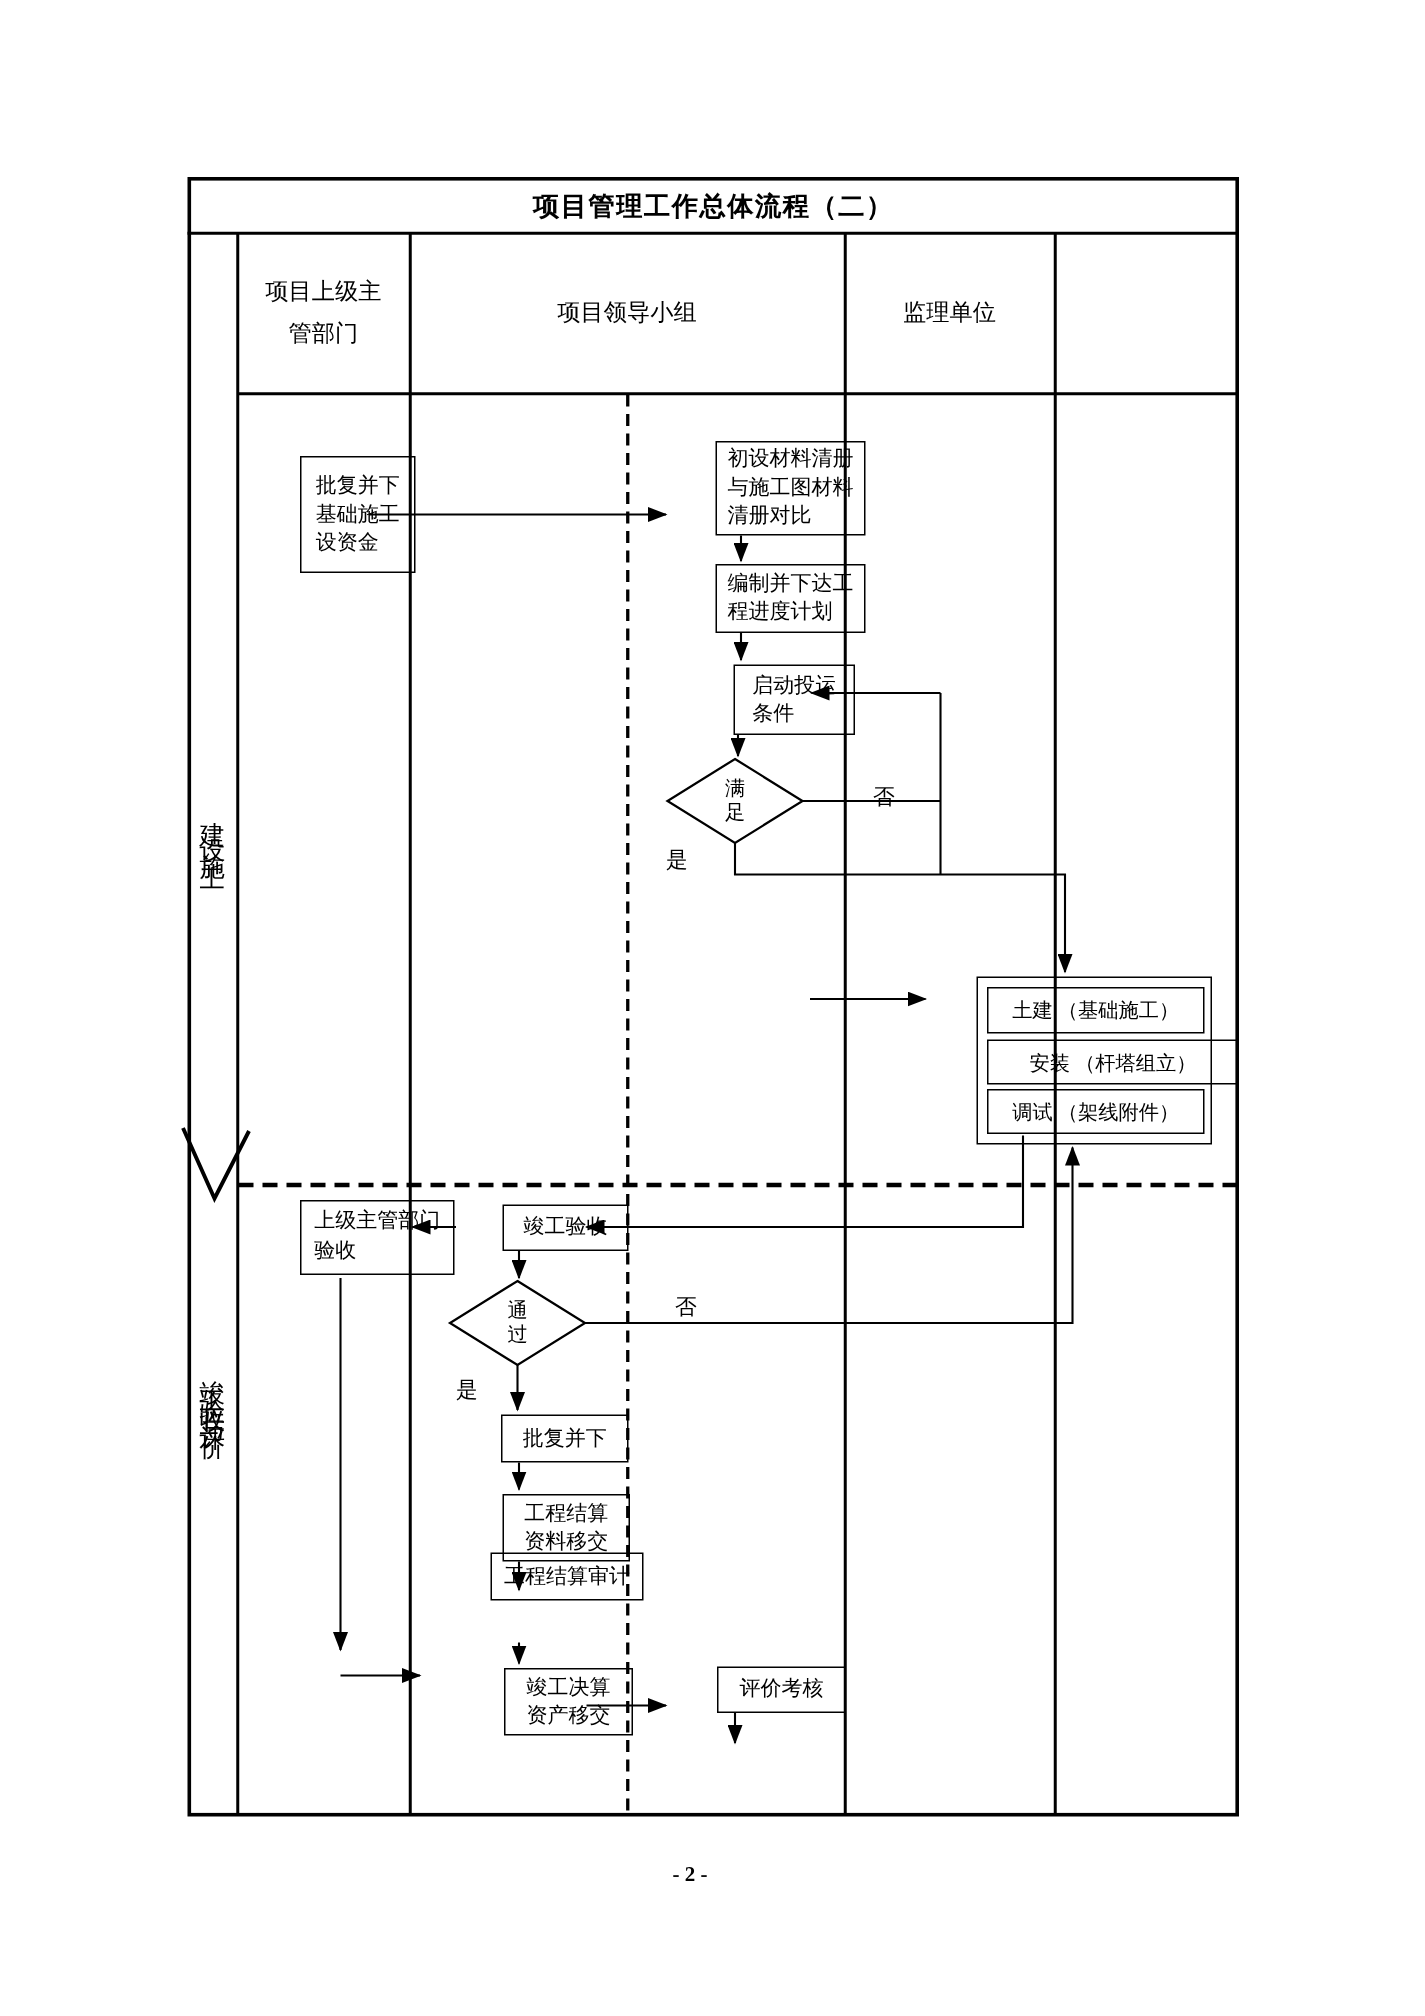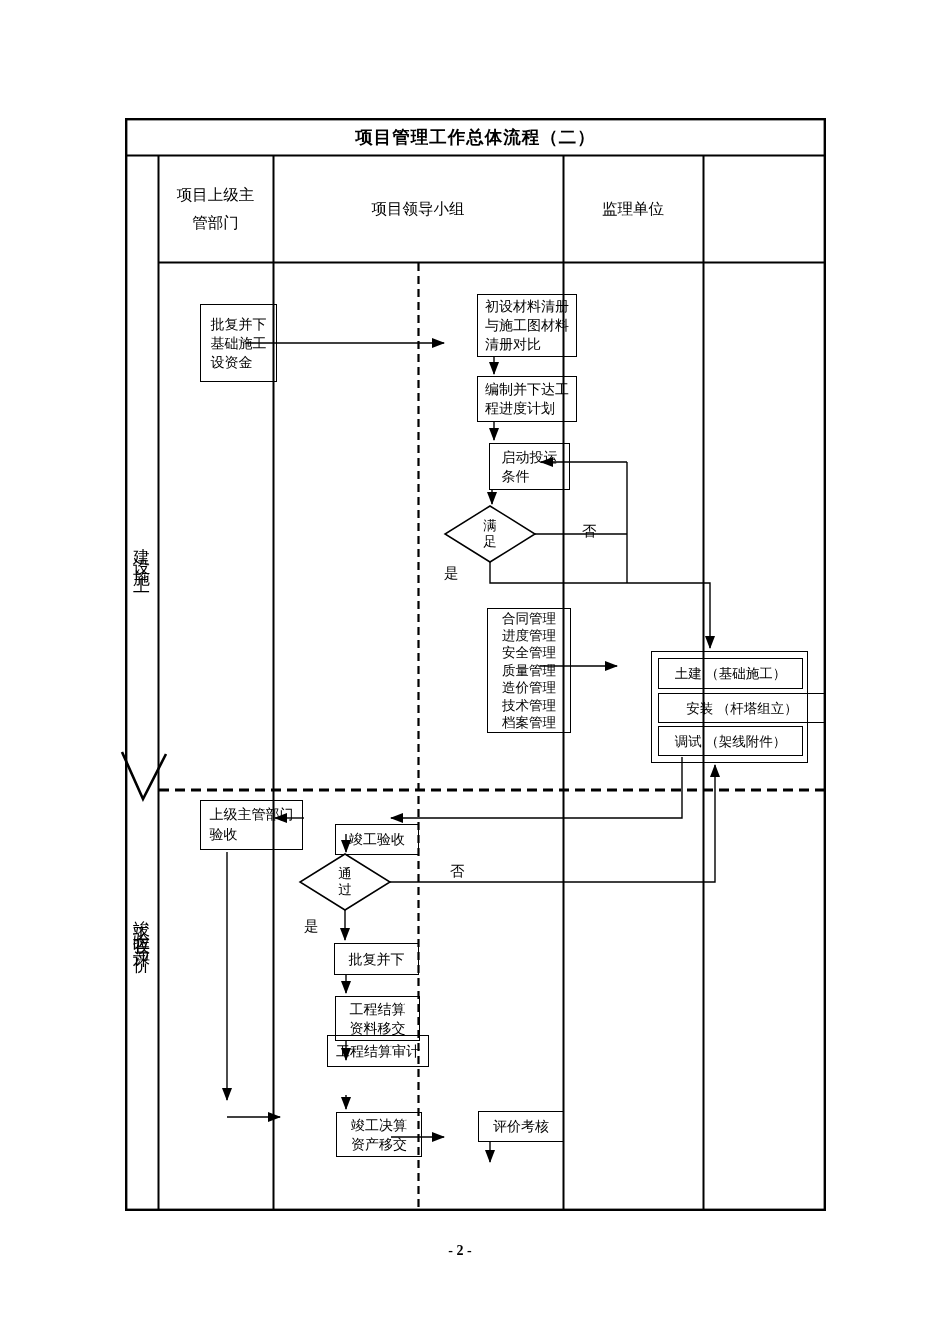--- a/index.html
+++ b/index.html
@@ -117,38 +117,31 @@
 
   <div class="box" style="left:446px;top:376px;width:100px;height:46px">编制并下达工
 程进度计划</div>
 
   <div class="box" style="left:458px;top:443px;width:81px;height:47px">启动投运
 条件</div>
 
   <div class="dlabel" style="left:468px;top:507px;width:44px;height:54px">满
 足</div>
 
-  <div class="box" style="left:456px;top:608px;width:84px;height:125px;font-size:13.5px;line-height:17.4px">合同管理
-进度管理
-安全管理
-质量管理
-造价管理
-技术管理
-档案管理</div>
 
   <div class="box thin" style="left:620px;top:651px;width:157px;height:112px"></div>
 
   <div class="box" style="left:627px;top:658px;width:145px;height:31px;font-size:13.5px">土建 （基础施工）</div>
   <div class="box" style="left:627px;top:693px;width:168px;height:30px;font-size:13.5px">安装 （杆塔组立）</div>
   <div class="box" style="left:627px;top:726px;width:145px;height:30px;font-size:13.5px">调试 （架线附件）</div>
 
   <div class="box" style="left:169px;top:800px;width:103px;height:50px;line-height:20px">上级主管部门
 验收</div>
 
-  <div class="box" style="left:304px;top:824px;width:84px;height:31px">竣工验收</div>
+  <div class="box" style="left:304px;top:803px;width:84px;height:31px">竣工验收</div>
 
   <div class="dlabel" style="left:323px;top:855px;width:44px;height:54px">通
 过</div>
 
   <div class="box" style="left:303px;top:943px;width:85px;height:32px">批复并下</div>
 
   <div class="box" style="left:304px;top:996px;width:85px;height:45px">工程结算
 资料移交</div>
 
   <div class="box" style="left:296px;top:1035px;width:102px;height:32px">工程结算审计</div>

